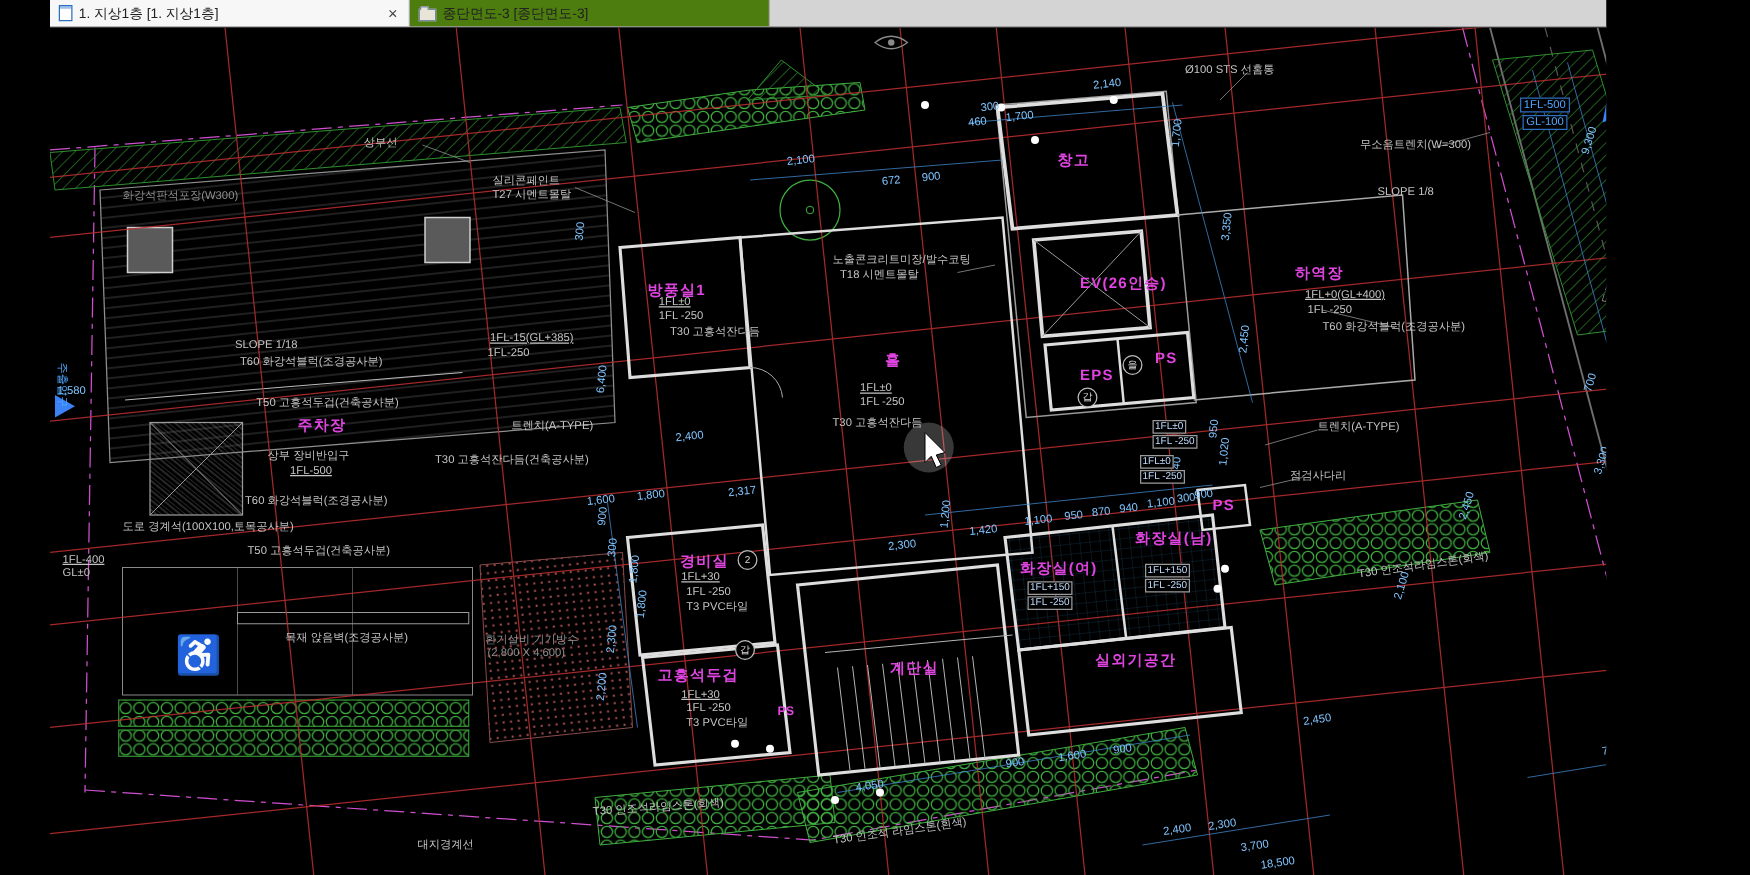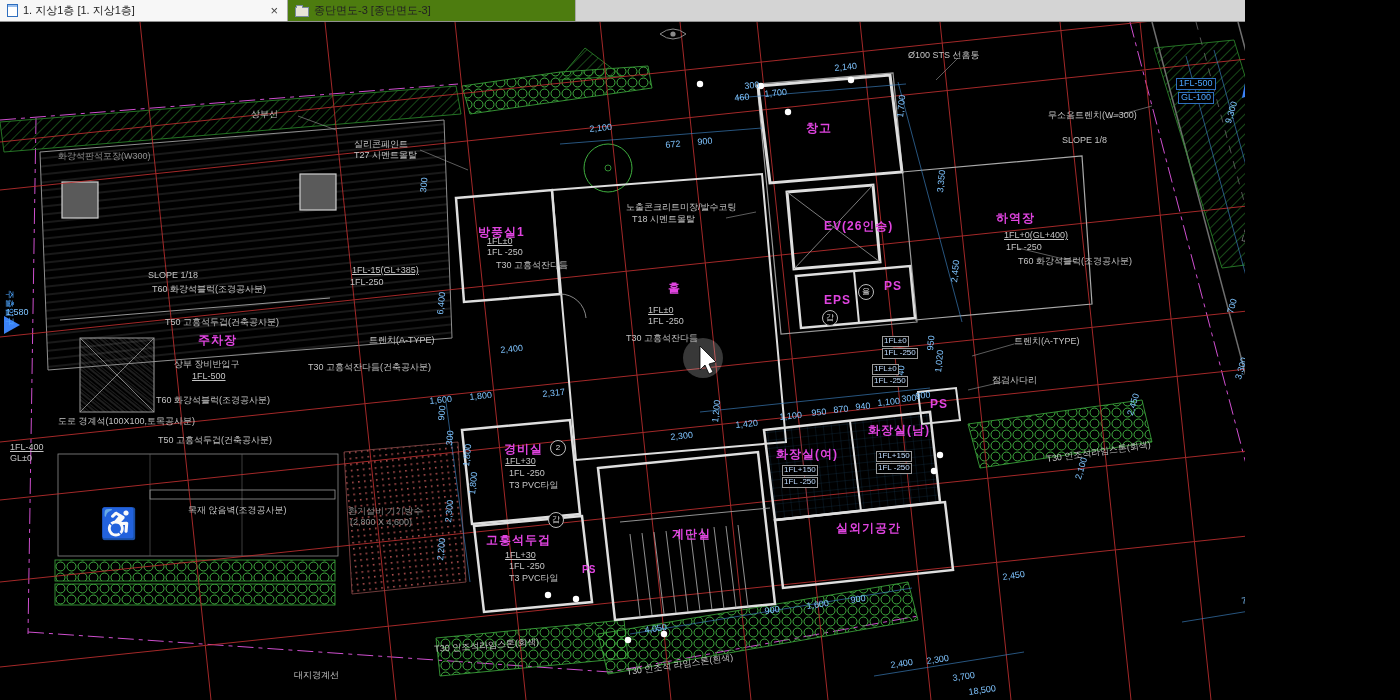--- a/index.html
+++ b/index.html
@@ -1,16 +1,16 @@
 <!DOCTYPE html>
 <html><head>
 <meta charset="utf-8">
 <style>
   html,body{margin:0;padding:0;background:#000;}
-  .app{position:relative;width:1245px;height:700px;overflow:hidden;background:#000;font-family:"Liberation Sans",sans-serif;}
+  .app{position:relative;width:1245px;height:700px;overflow:hidden;background:#000;font-family:"Liberation Sans",sans-serif;margin-left:40px;}
 
   
   .tabbar{position:absolute;top:0;left:0;width:1400px;height:22px;background:#d4d4d4;border-bottom:1px solid #8f8f8f;display:flex;align-items:stretch;box-sizing:border-box;}
   .tab{display:flex;align-items:center;gap:5px;padding:0 7px;width:288px;box-sizing:border-box;border-right:1px solid #a8a8a8;background:#4d7c0f;font-size:11px;color:#222;overflow:hidden;}
   .tab.active{background:#f7f7f7;}
   .tlabel{white-space:nowrap;overflow:hidden;text-overflow:ellipsis;flex:1;}
   .tclose{color:#444;font-size:13px;line-height:1;padding:0 2px;cursor:default;}
   .tab-spacer{flex:1;}
   .pubbtn{display:flex;align-items:center;padding:0 8px;border-left:1px solid #a8a8a8;}
   .icon-doc{width:9px;height:11px;background:#fff;border:1px solid #2f6fbf;box-shadow:inset 0 2px 0 #9cc0ee;flex:0 0 auto;}
@@ -304,21 +304,21 @@
       <span class="lbl dim" style="left: 1234px; top: 356px; transform: rotate(-73deg);">3,300</span>
       <span class="lbl dim" style="left: 1226px; top: 290px; transform: rotate(-73deg);">700</span>
       <span class="lbl anno" style="left: 251px; top: 88px;">상부선</span>
       <span class="lbl gray" style="left: 58px; top: 130px;">화강석판석포장(W300)</span>
       <span class="lbl anno" style="left: 354px; top: 118px;">실리콘페인트</span>
       <span class="lbl anno" style="left: 354px; top: 129px;">T27 시멘트몰탈</span>
       <span class="lbl anno" style="left: 626px; top: 181px;">노출콘크리트미장/발수코팅</span>
       <span class="lbl anno" style="left: 632px; top: 193px;">T18 시멘트몰탈</span>
       <span class="lbl anno" style="left: 908px; top: 29px;">Ø100 STS 선홈통</span>
       <span class="lbl anno" style="left: 1048px; top: 89px;">무소음트렌치(W=300)</span>
-      <span class="lbl anno" style="left: 1062px; top: 114px; text-align: center;">SLOPE 1/8</span>
+      <span class="lbl anno" style="left: 1062px; top: 127px; text-align: center;">SLOPE 1/8</span>
       <span class="lbl anno" style="left: 148px; top: 249px;">SLOPE 1/18</span>
       <span class="lbl anno" style="left: 152px; top: 263px;">T60 화강석블럭(조경공사분)</span>
       <span class="lbl anno" style="left: 165px; top: 296px;">T50 고흥석두겁(건축공사분)</span>
       <span class="lbl anno underl" style="left: 352px; top: 244px;">1FL-15(GL+385)</span>
       <span class="lbl anno" style="left: 350px; top: 256px;">1FL-250</span>
       <span class="lbl anno underl" style="left: 487px; top: 215px;">1FL±0</span>
       <span class="lbl anno" style="left: 487px; top: 226px;">1FL -250</span>
       <span class="lbl anno" style="left: 496px; top: 239px;">T30 고흥석잔다듬</span>
       <span class="lbl anno" style="left: 369px; top: 314px;">트렌치(A-TYPE)</span>
       <span class="lbl anno" style="left: 308px; top: 341px;">T30 고흥석잔다듬(건축공사분)</span>

